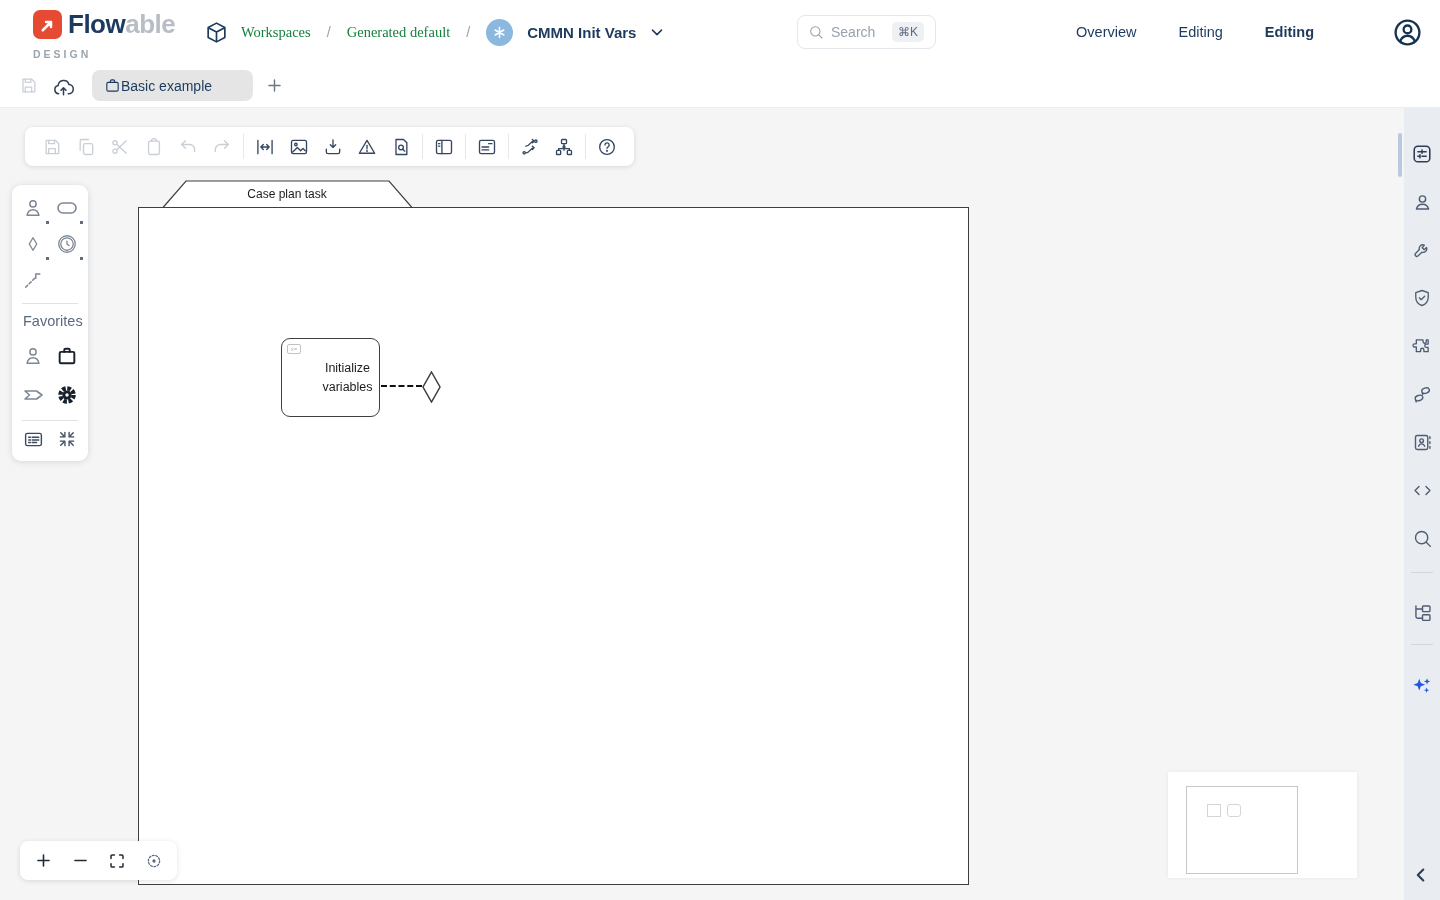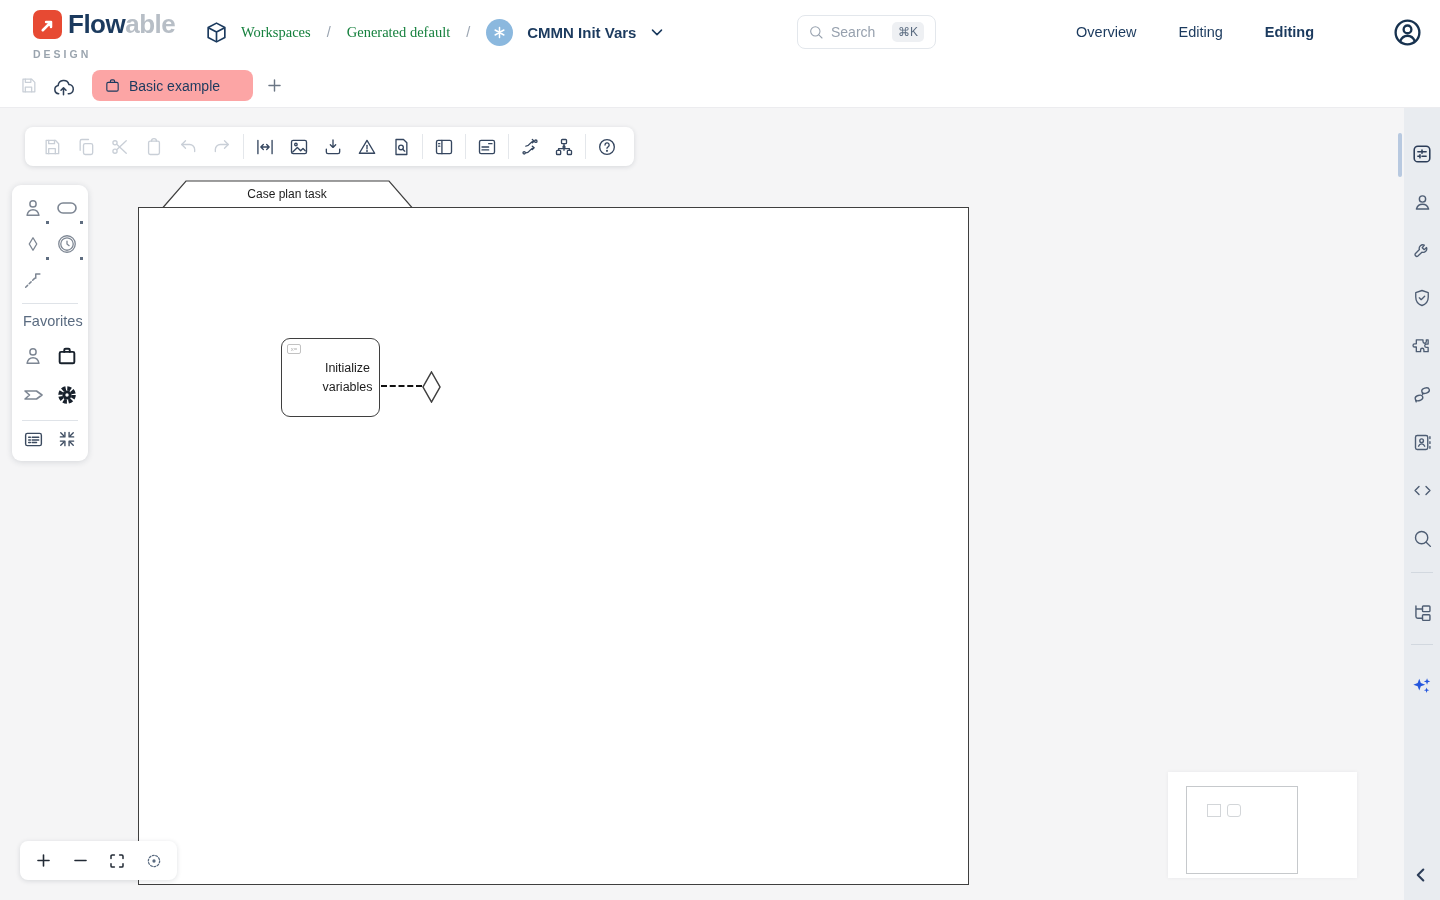--- a/index.html
+++ b/index.html
@@ -27,21 +27,21 @@
   #searchbox input::placeholder { color:#97a1ae; }
   #searchbox .kbd { background:#eef0f3; border-radius:5px; font-size:12px; color:#5a6b80; padding:3px 6px; }
   #topnav { position:absolute; right:17px; top:0; height:64px; display:flex; align-items:center; gap:42px; font-size:14.5px; }
   #topnav .nav-item { color:#1b3a5e; cursor:pointer; }
   #topnav .nav-item.active { font-weight:bold;text-align:right; }
   #topnav .avatar { margin-left:36px; color:#17324f; }
 
   
   #tabbar { position:absolute; top:64px; left:0; width:1440px; height:44px; background:#fff; border-bottom:1px solid #ececef; }
   #tabbar .ticon { position:absolute; top:12px; }
-  .tab { position:absolute; left:92px; top:6px; height:31px; width:161px; background:#fca5a5; border-radius:8px; display:flex; align-items:center; gap:8px; padding:0 12px; font-size:14px; color:#1b3a5e; cursor:pointer; }
+  .tab { position:absolute; left:92px; top:6px; height:31px; width:161px; background:#e5e5e5; border-radius:8px; display:flex; align-items:center; gap:0; padding:0 12px; font-size:14px; color:#1b3a5e; cursor:pointer; }
   #add-tab { position:absolute; left:265px; top:12px; color:#6b7684; cursor:pointer; }
 
   
   #canvas { position:absolute; top:108px; left:0; width:1404px; height:792px; background:#f5f5f6; }
 
   
   #toolbar { position:absolute; left:25px; top:19px; height:39px; background:#fff; border-radius:8px; box-shadow:0 1px 5px rgba(30,40,60,.14); display:flex; align-items:center; padding:0 10px; }
   #toolbar .tbtn { width:34px; height:39px; display:flex; align-items:center; justify-content:center; color:#35465f; cursor:pointer; }
   #toolbar .tbtn.disabled { color:#c9cfd7; cursor:default; }
   #toolbar .tsep { width:1px; height:25px; background:#e4e7eb; margin:0 4px; }

